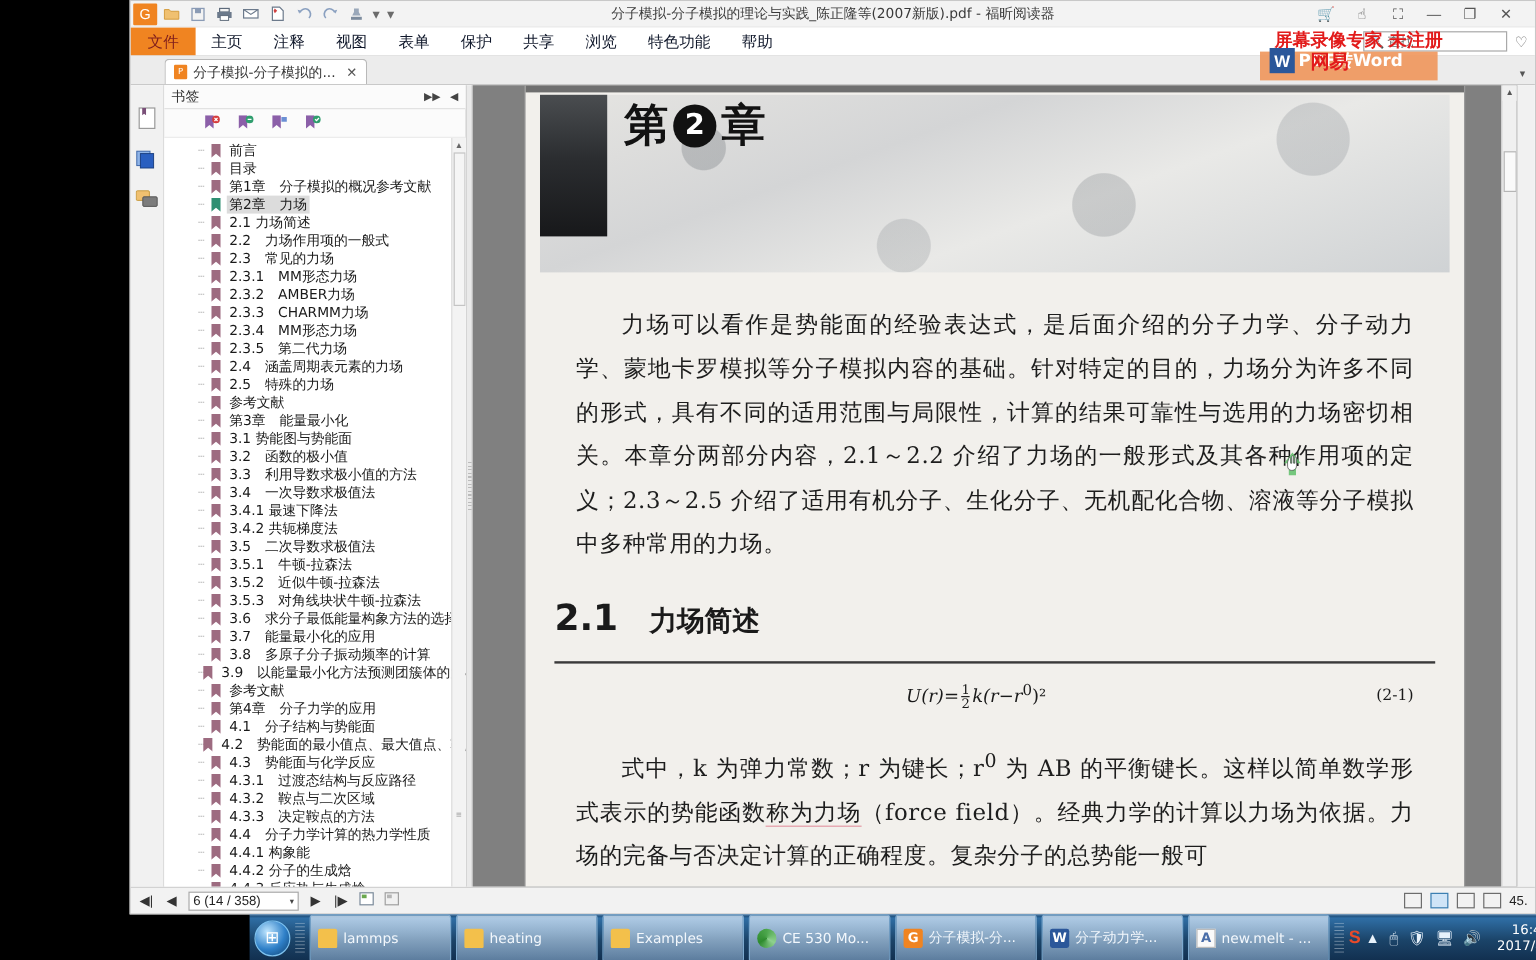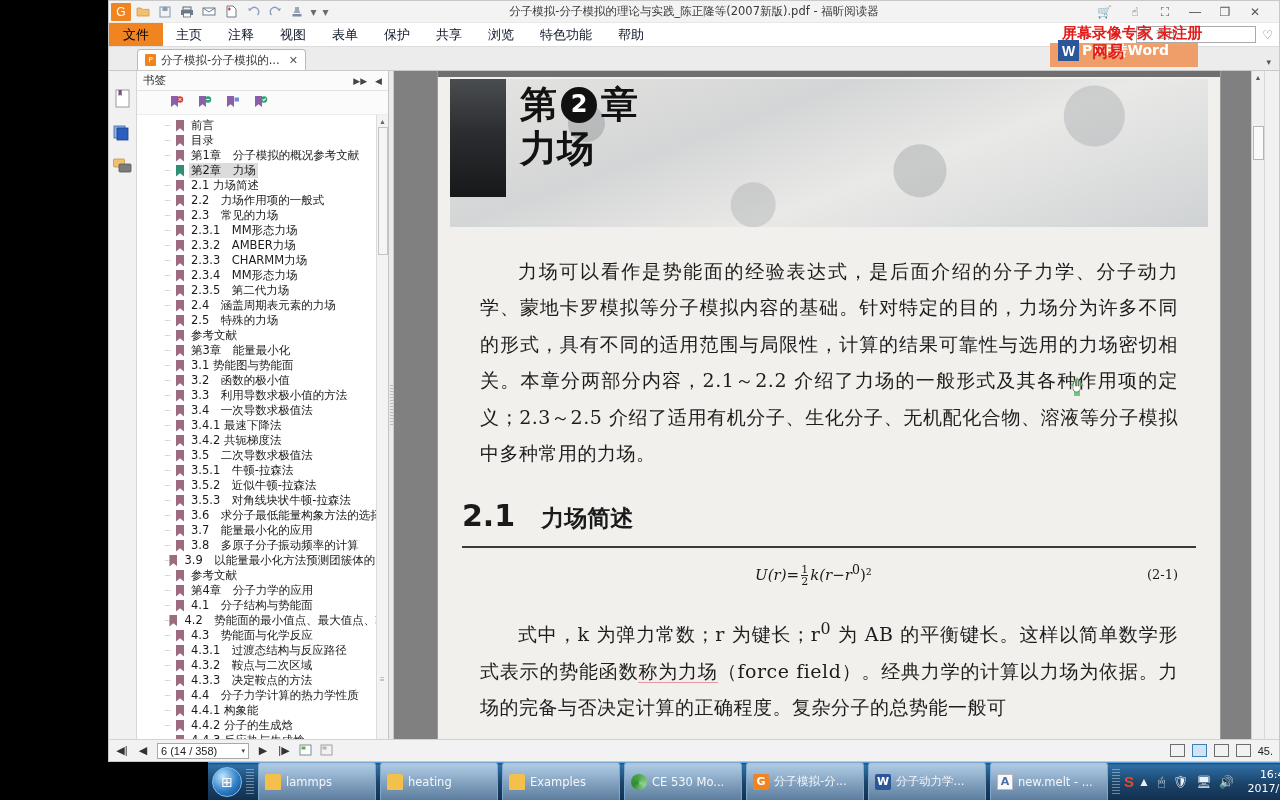--- a/index.html
+++ b/index.html
@@ -44,21 +44,21 @@
 
   
   #menubar {
     height:24px; background:#ffffff; display:flex; align-items:stretch;
     border-bottom:1px solid #dcdcdc; position:relative;
   }
   .menu-item {
     padding:0 13px; display:flex; align-items:center; font-size:13px;
     color:#0f172a; font-family:"DejaVu Sans","Liberation Sans",sans-serif;
   }
-  .menu-item.file { background:#f08421; color:#000000; padding:0 14px; }
+  .menu-item.file { background:#f08421; color:#7f1d1d; padding:0 14px; }
   #menu-right { margin-left:auto; display:flex; align-items:center; gap:6px; padding-right:6px; }
   #find-box {
     display:flex; align-items:center; height:17px;
     border:1px solid #a9a9a9; background:#fff; width:120px; padding:0 3px;
     font-size:11px; color:#666;
   }
   .findicon { font-size:11px; color:#caa24a; margin-right:2px; }
   .heart { color:#777; font-size:12px; }
 
   
@@ -186,21 +186,21 @@
     width:36px; height:36px; border-radius:50%; background:#111; color:#fff;
     font-size:24px; margin:0 2px;
   }
   #page .para {
     margin:26px 42px 0 42px;
     font-size:19px; line-height:1.92; text-align:justify; text-indent:2em;
     color:#1d1d1d; letter-spacing:.5px;
   }
   #page .sec-head {
     margin:26px 24px 0 24px; display:flex; align-items:baseline; gap:26px;
-    border-bottom:2px solid #3a3a3a; padding-bottom:12px;
+    border-bottom:2px solid #3a3a3a; padding-bottom:18px;
   }
   #page .sec-num { font-family:"DejaVu Sans",sans-serif; font-weight:bold; font-size:30px; }
   #page .sec-title { font-family:"DejaVu Sans",sans-serif; font-weight:bold; font-size:23px; }
   #page .formula-row {
     display:flex; align-items:center; margin:14px 42px 4px 42px; font-size:15px;
     font-family:"DejaVu Serif",serif;
   }
   #page .formula { margin:0 auto; }
   #page .formula .frac {
     display:inline-flex; flex-direction:column; vertical-align:middle;
@@ -707,21 +707,20 @@
         <div id="page-shadow-top"></div>
 
         <div id="chapter-banner">
           <div class="slab"></div>
           <div class="ch-title">
             <div class="ch-line1">
               <span>第</span>
               <span class="circnum">2</span>
               <span>章</span>
             </div>
-            <div class="ch-line2">力场</div>
           </div>
         </div>
 
         <div class="para">力场可以看作是势能面的经验表达式，是后面介绍的分子力学、分子动力学、蒙地卡罗模拟等分子模拟内容的基础。针对特定的目的，力场分为许多不同的形式，具有不同的适用范围与局限性，计算的结果可靠性与选用的力场密切相关。本章分两部分内容，2.1～2.2 介绍了力场的一般形式及其各种作用项的定义；2.3～2.5 介绍了适用有机分子、生化分子、无机配化合物、溶液等分子模拟中多种常用的力场。</div>
 
         <div class="sec-head">
           <span class="sec-num">2.1</span>
           <span class="sec-title">力场简述</span>
         </div>
 

